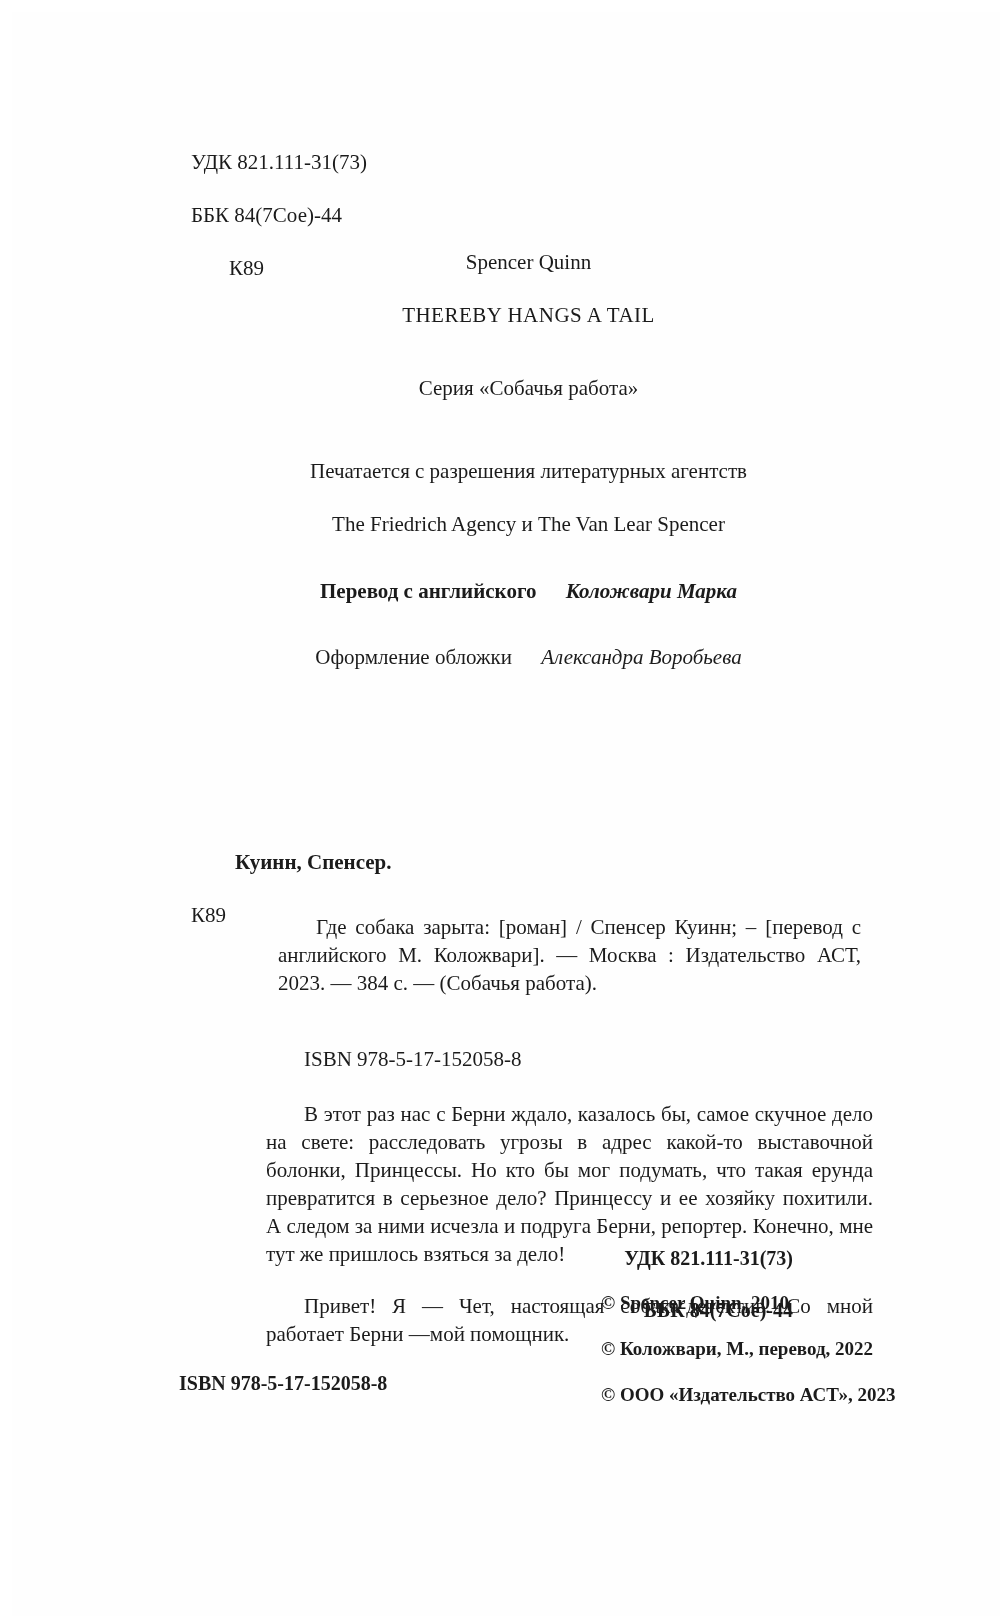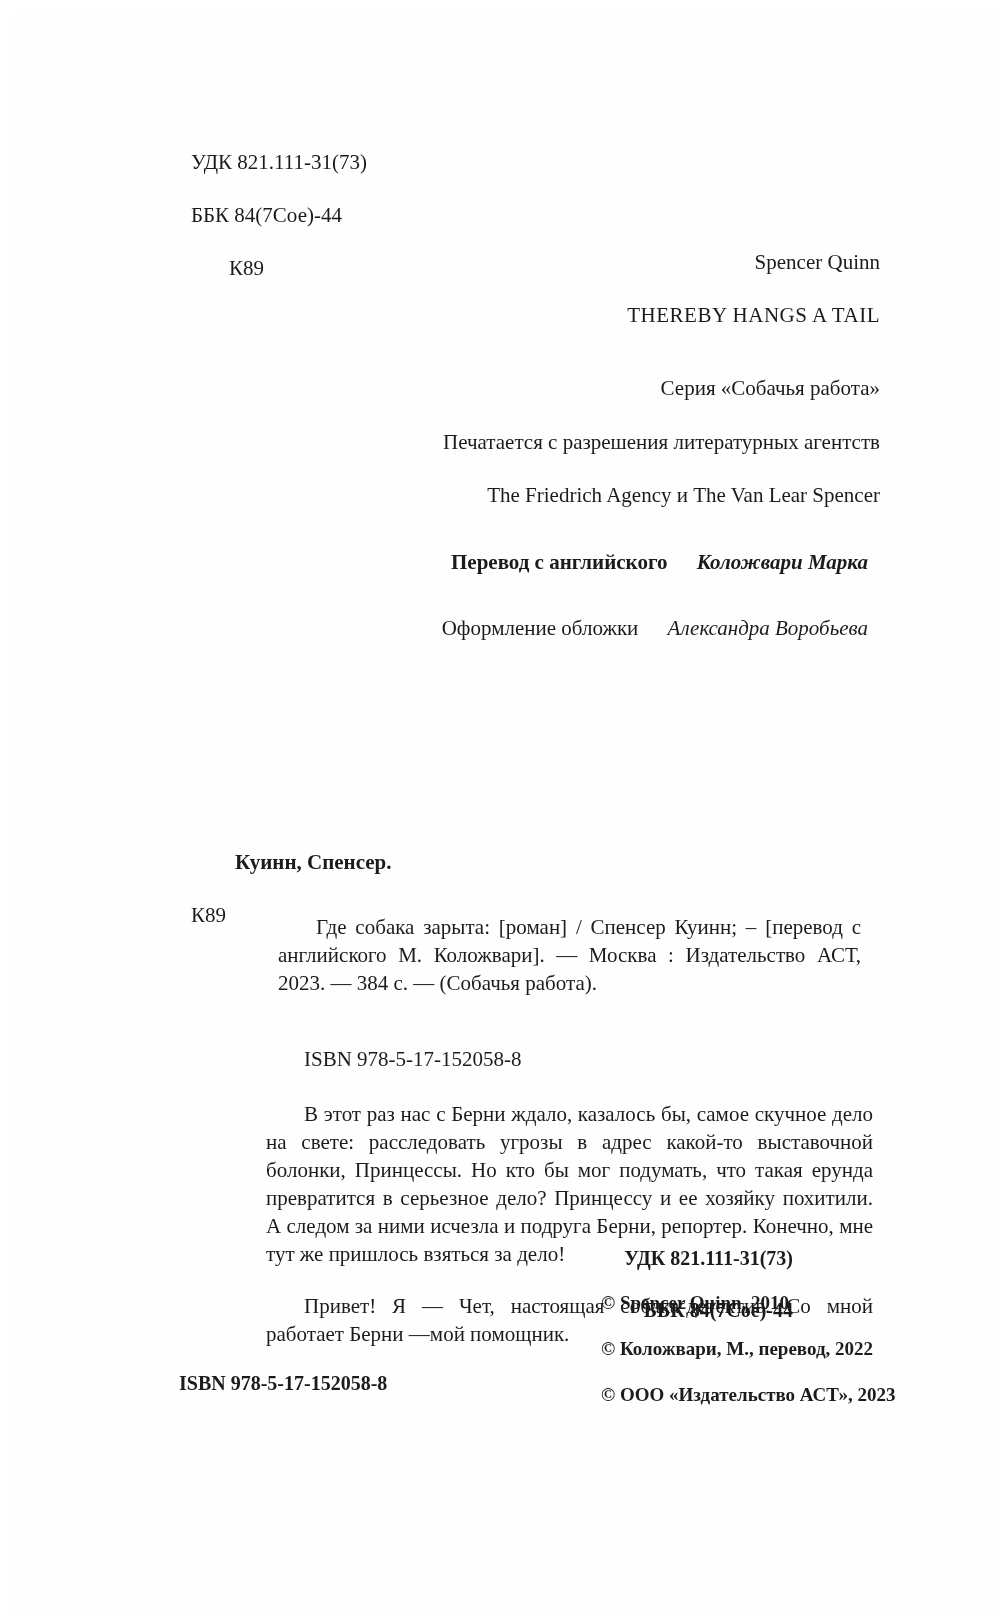--- a/index.html
+++ b/index.html
@@ -27,29 +27,29 @@
     font-size: 21px;
     line-height: 29px;
     white-space: nowrap;
   }
   .top-codes .code-k { padding-left: 50px; }
 
   
   .center-block {
     position: absolute;
     left: 155px;
-    right: 108px;
+    right: 122px;
     top: 212px;
-    text-align: right;
+    text-align: center;
     font-size: 21px;
     line-height: 29px;
   }
   .center-block .title-caps { letter-spacing: 0.5px; }
   .center-block .series-line { margin-top: 20px; }
-  .center-block .permission-line1 { margin-top: 1px; }
+  .center-block .permission-line1 { margin-top: 30px; }
   .center-block .translation-line { margin-top: 14px; font-weight: bold; }
   .center-block .cover-line { margin-top: 13px; }
   .italic { font-style: italic; }
 
   
   .catalog {
     position: absolute;
     left: 155px;
     right: 115px;
     top: 812px;

